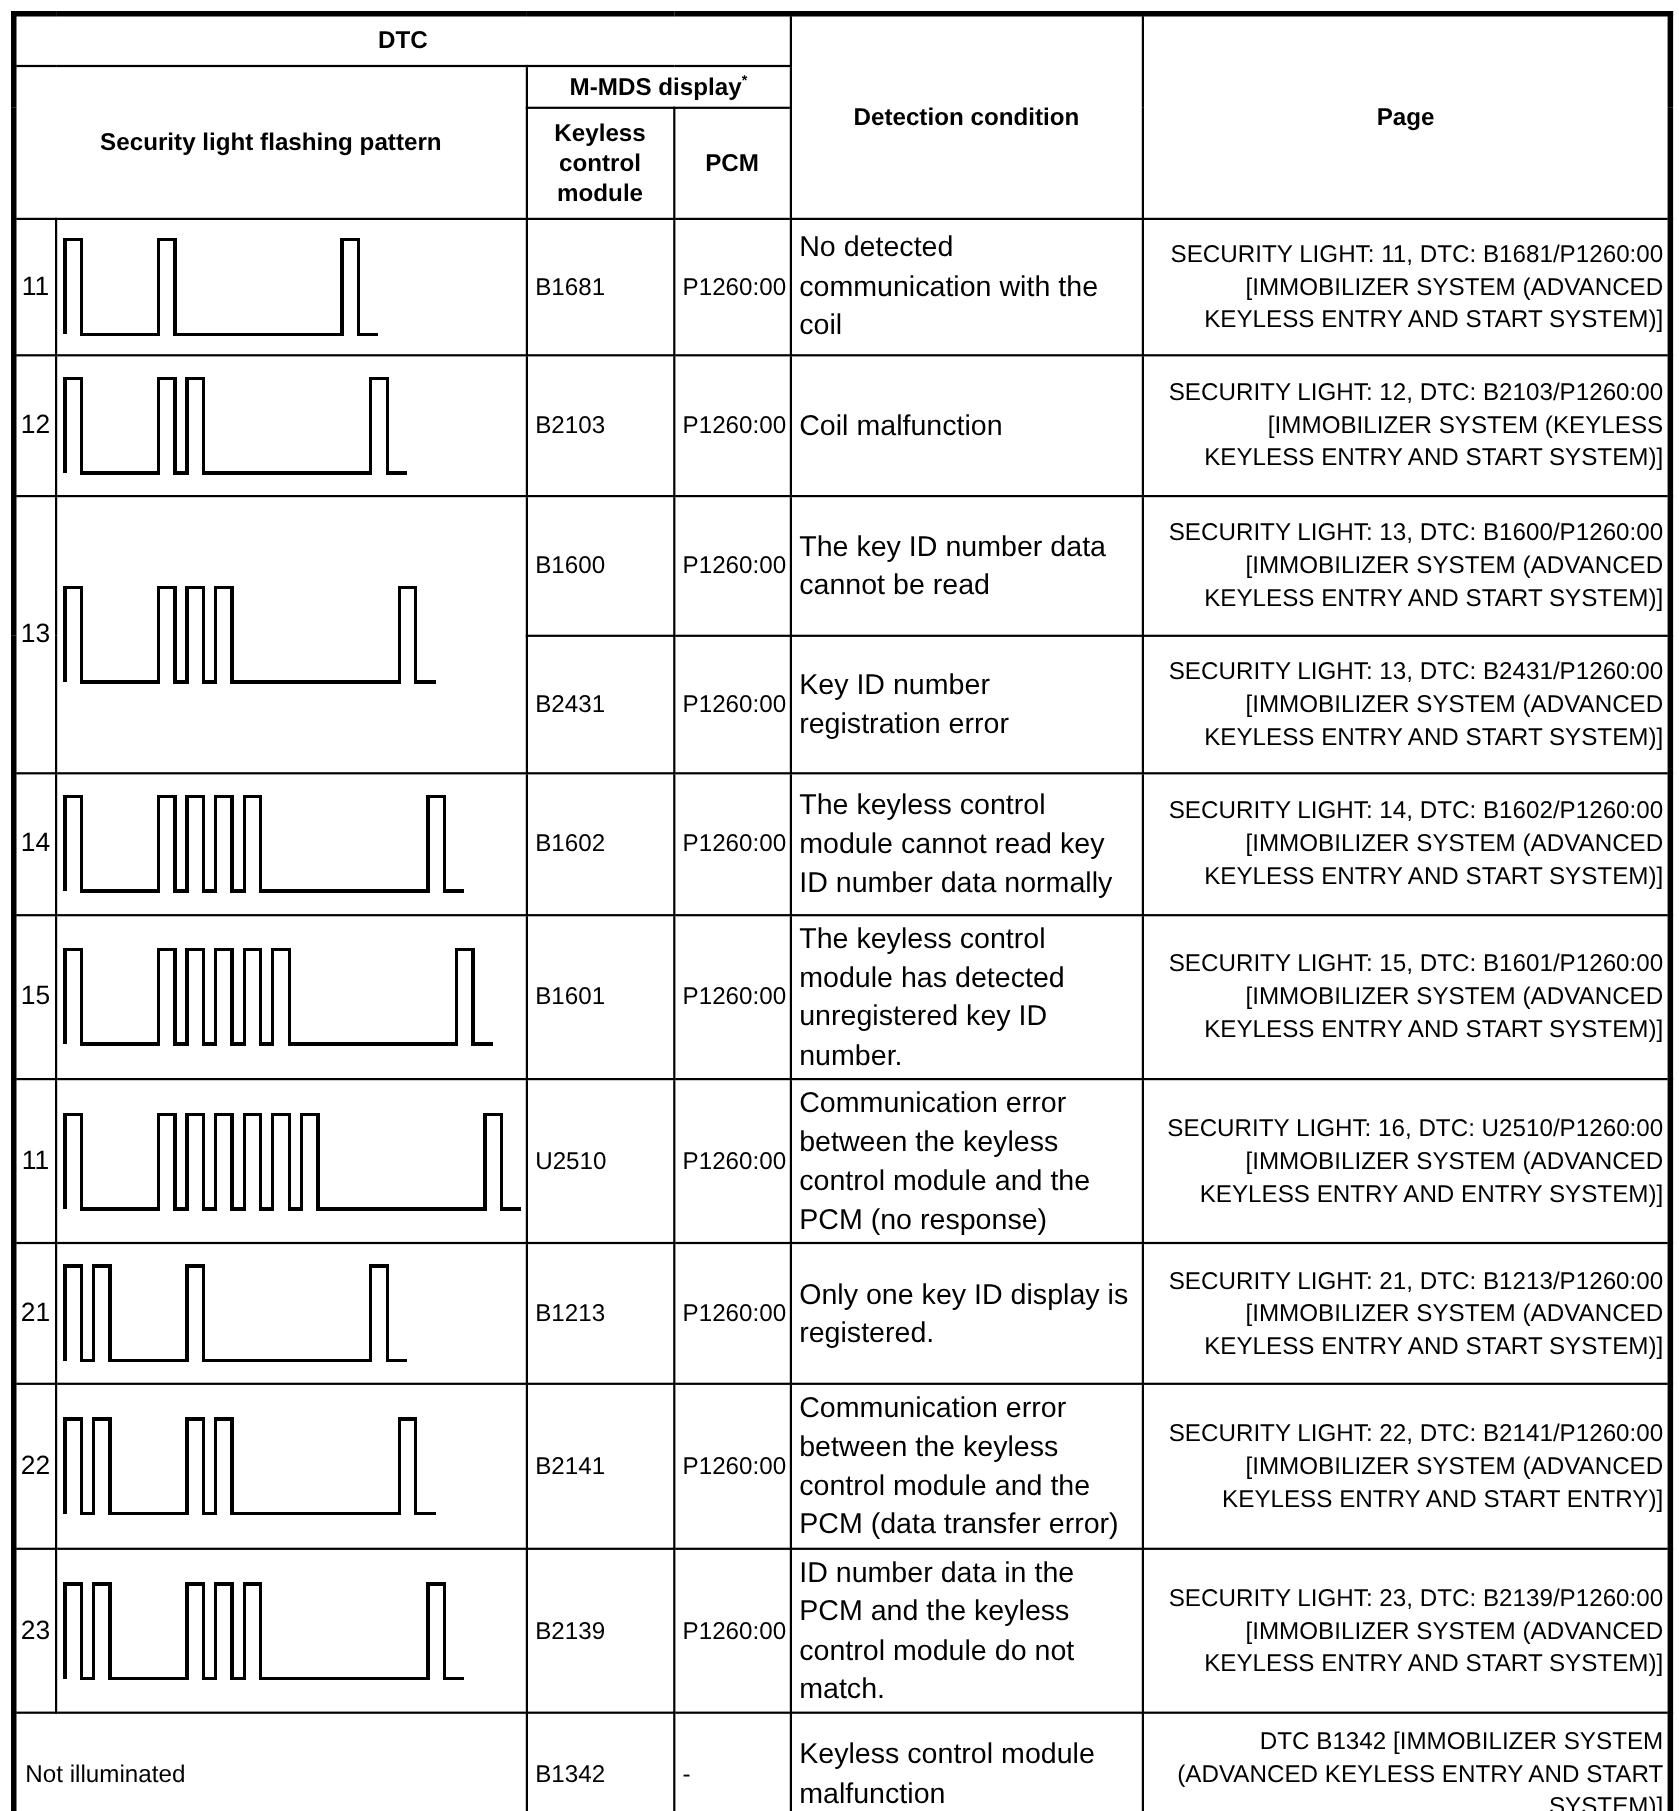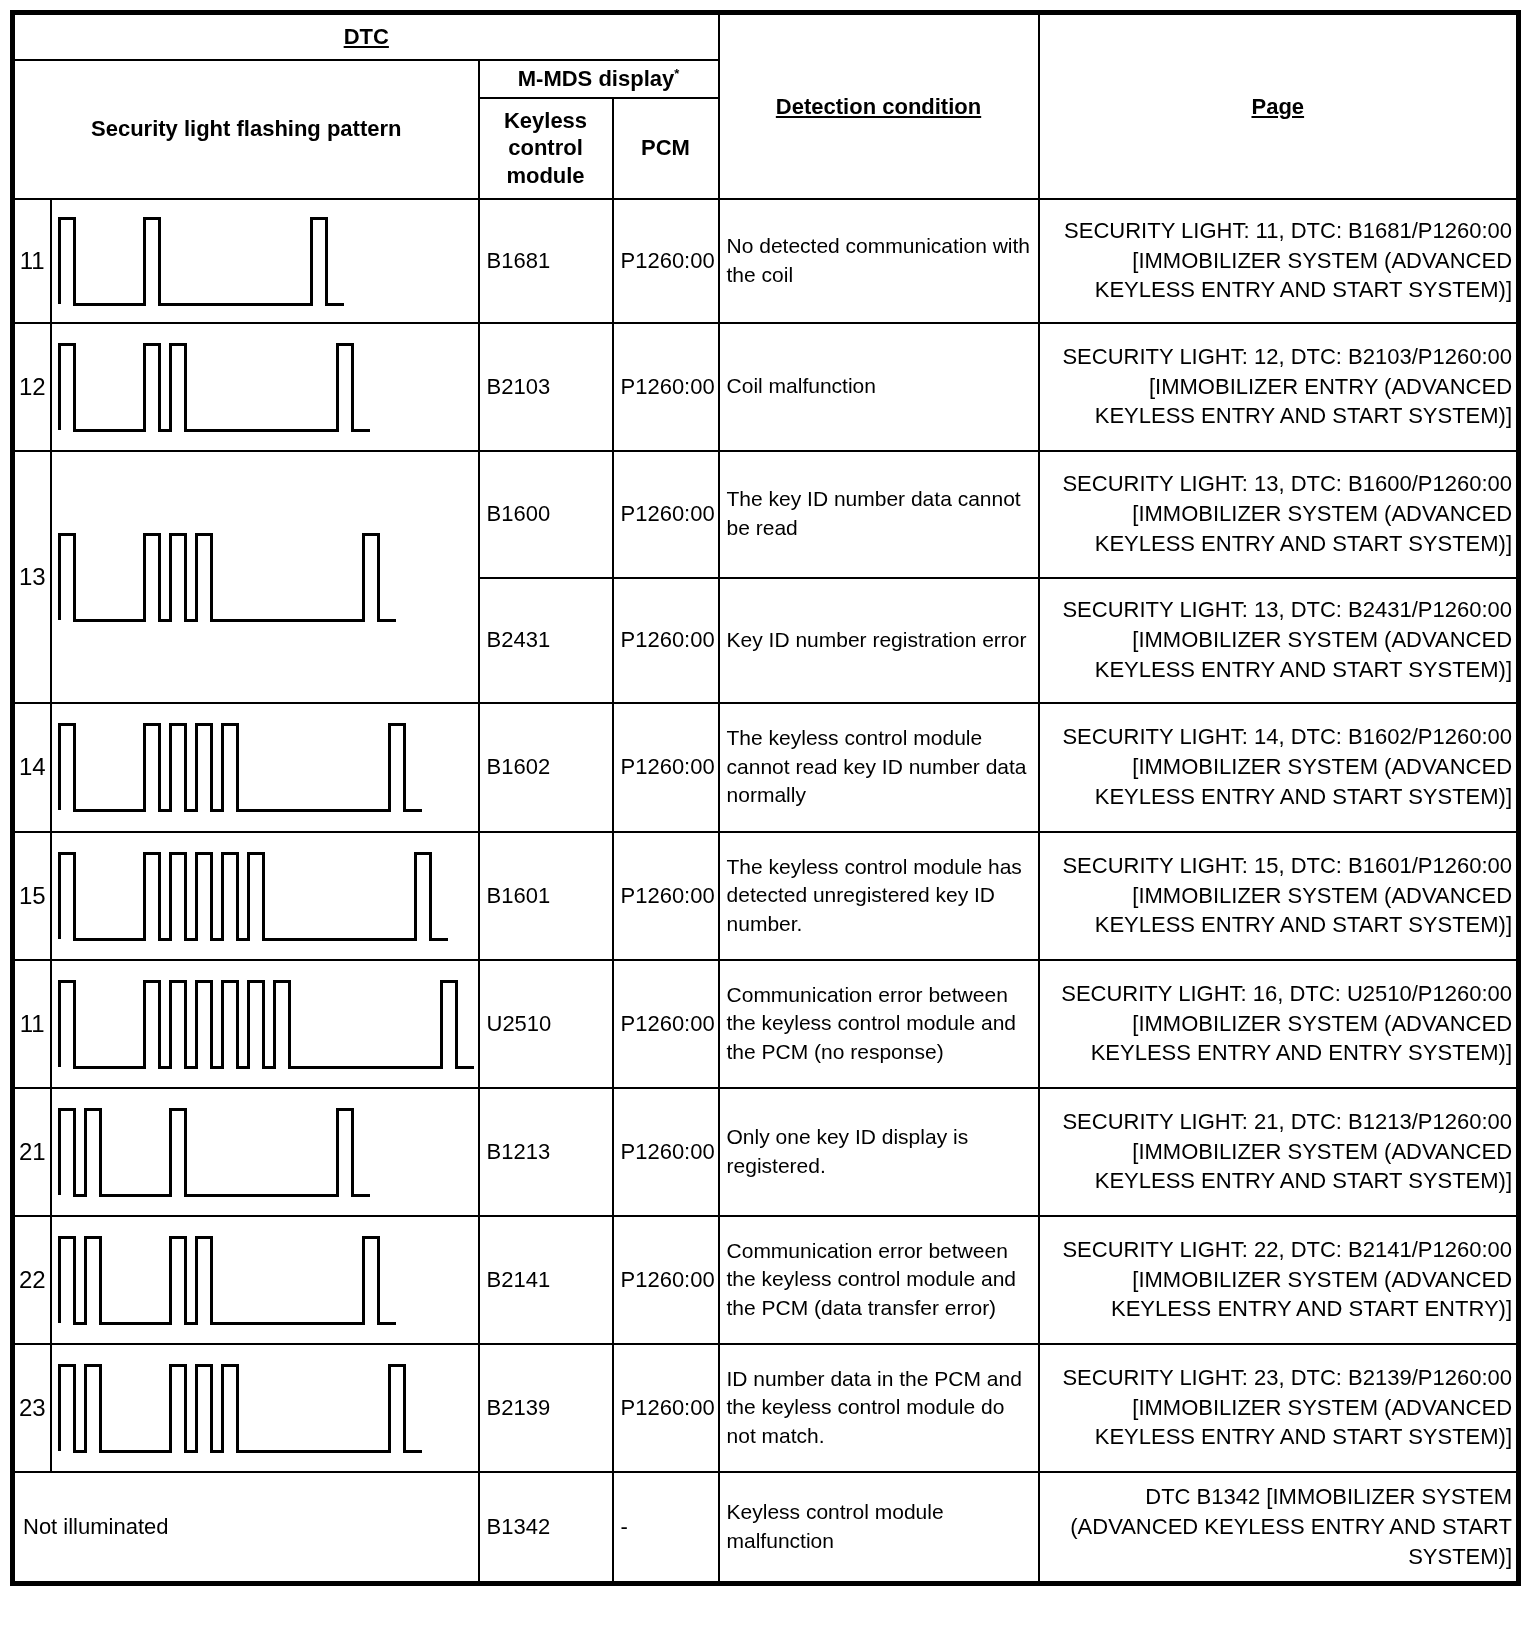--- a/index.html
+++ b/index.html
@@ -28,21 +28,21 @@
     font-weight: bold;
     font-size: 22px;
     text-align: center;
     vertical-align: middle;
     line-height: 1.25;
   }
   th sup {
     font-size: 13px;
     vertical-align: super;
   }
-  tr.rh-h1 { height: 47px; text-decoration: underline; }
+  tr.rh-h1 { height: 47px; }
   tr.rh-h2 { height: 38px; }
   tr.rh-h3 { height: 101px; }
   tr.r0 { height: 124px; }
   tr.r1 { height: 128px; }
   tr.r2 { height: 127px; }
   tr.r3 { height: 125px; }
   tr.r4 { height: 129px; }
   tr.r5, tr.r6, tr.r7, tr.r8, tr.r9 { height: 128px; }
   tr.r10 { height: 112px; }
   td.num {
@@ -57,21 +57,21 @@
   td.wave svg { display: block; }
   td.code {
     font-size: 22px;
     vertical-align: middle;
     text-align: left;
     padding-left: 7px;
     padding-right: 3px;
     border-radius: 29px;
   }
   td.det {
-    font-size: 21px;
+    font-size: 26px;
     vertical-align: middle;
     text-align: left;
     line-height: 1.36;
     padding: 3px 6px 3px 7px;
   }
   td.pageref {
     font-size: 22px;
     vertical-align: middle;
     text-align: right;
     line-height: 1.36;
@@ -130,21 +130,21 @@
       <tr class="r1">
         <td class="num">12</td>
         <td class="wave">
             <svg width="315" height="100" viewBox="0 0 315 100" shape-rendering="crispEdges">
               <path d="M 2 93 L 2 7 L 17 7 L 17 93 L 87 93 L 87 7 L 102 7 L 102 93 L 113 93 L 113 7 L 128 7 L 128 93 L 280 93 L 280 7 L 295 7 L 295 93 L 313 93" fill="none" stroke="#000000" stroke-width="3"></path>
             </svg>
           </td>
         <td class="code">B2103</td>
         <td class="code">P1260:00</td>
         <td class="det">Coil malfunction</td>
-        <td class="pageref">SECURITY LIGHT: 12, DTC: B2103/P1260:00 [IMMOBILIZER ENTRY (ADVANCED KEYLESS ENTRY AND START SYSTEM)]</td>
+        <td class="pageref">SECURITY LIGHT: 12, DTC: B2103/P1260:00 [IMMOBILIZER SYSTEM (KEYLESS KEYLESS ENTRY AND START SYSTEM)]</td>
       </tr>
 
       <tr class="r2">
         <td class="num" rowspan="2">13</td>
         <td class="wave" rowspan="2">
             <svg width="341" height="100" viewBox="0 0 341 100" shape-rendering="crispEdges">
               <path d="M 2 93 L 2 7 L 17 7 L 17 93 L 87 93 L 87 7 L 102 7 L 102 93 L 113 93 L 113 7 L 128 7 L 128 93 L 139 93 L 139 7 L 154 7 L 154 93 L 306 93 L 306 7 L 321 7 L 321 93 L 339 93" fill="none" stroke="#000000" stroke-width="3"></path>
             </svg>
           </td>
         <td class="code">B1600</td>

